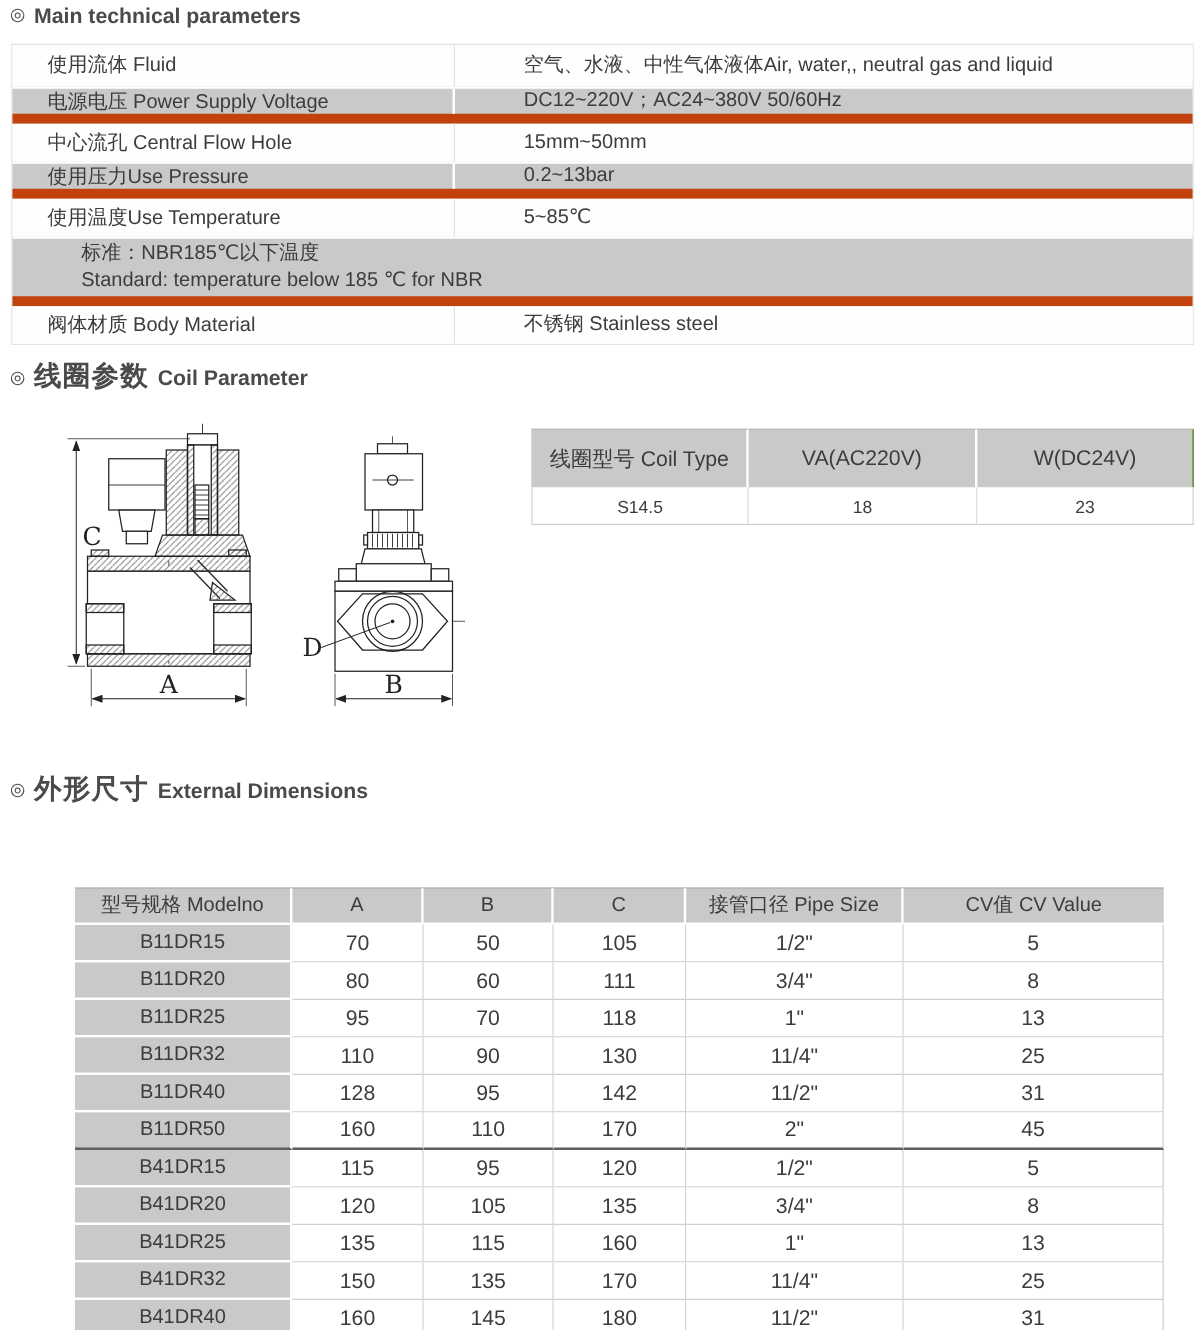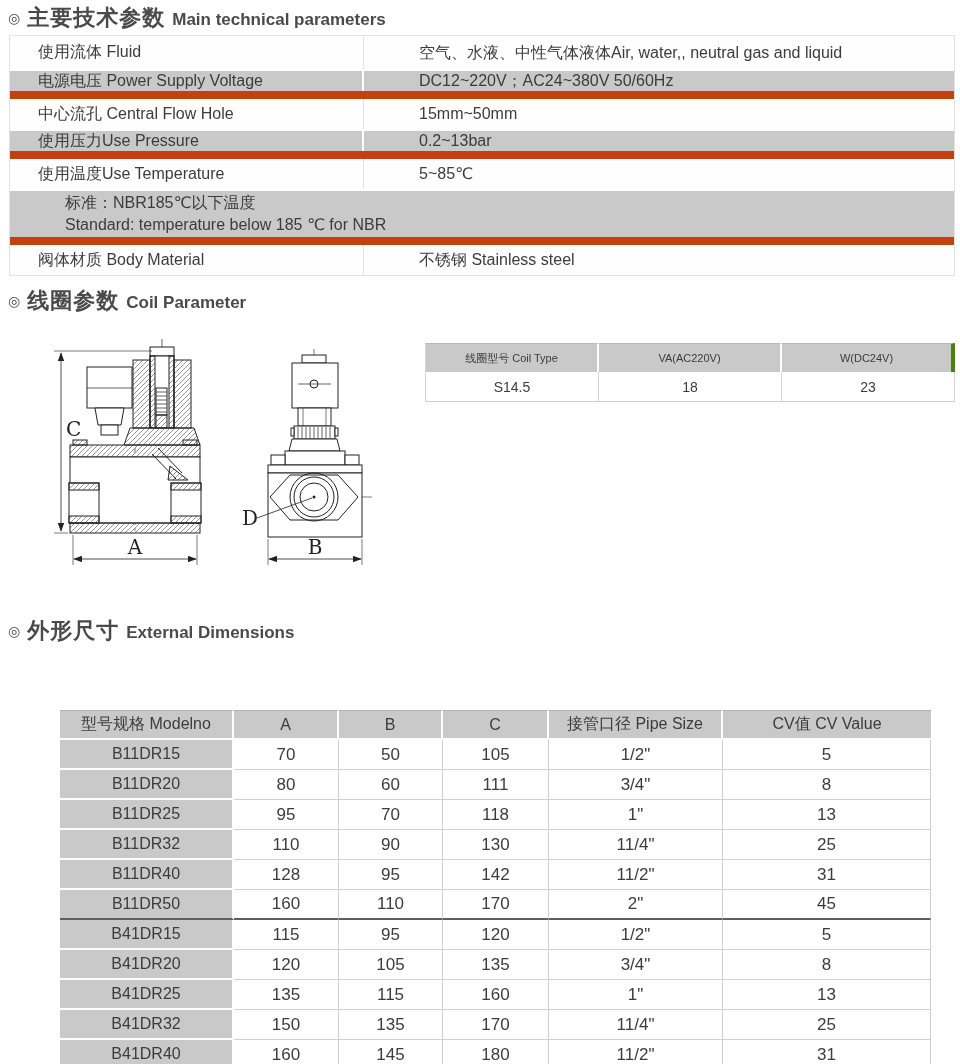--- a/index.html
+++ b/index.html
@@ -22,22 +22,22 @@
   .t1row.gray  { background: #c9c9c9; border-top: 2px solid #fff; border-bottom: 8px solid #c2410c; }
   .t1row.white { background: #fefefe; }
   .t1label { width: 354px; flex: 0 0 354px; display: flex; align-items: center; padding-left: 28px; font-size: 16px; }
   .t1value { flex: 1; display: flex; flex-direction: column; justify-content: center; padding-left: 55px; font-size: 16px; }
   .t1row.white .t1label { border-right: 1px solid #e2e2e2; }
   .t1row.gray  .t1label { border-right: 2px solid #fff; }
   .t1value .vline { line-height: 22px; }
 
   
   .coil-table { position: absolute; left: 425px; top: 343px; border-collapse: separate; border-spacing: 0; table-layout: fixed; }
-  .coil-table th { background: #c9c9c9; height: 29px; font-weight: 400; font-size: 11px; text-align: center; vertical-align: middle; border-right: 2px solid #fff; border-top: 1px solid #b9b9b9; }
-  .coil-table th:last-child { border-right: 4px solid #4d7c0f; }
+  .coil-table th { background: #c9c9c9; height: 47px; font-weight: 400; font-size: 17px; text-align: center; vertical-align: middle; border-right: 2px solid #fff; border-top: 1px solid #b9b9b9; }
+  .coil-table th:last-child { border-right: 1px solid #4d7c0f; }
   .coil-table td { background: #fff; height: 30px; font-size: 14px; text-align: center; vertical-align: middle; border-right: 1px solid #d4d4d4; border-bottom: 1px solid #cfcfcf; }
   .coil-table td:first-child, .coil-table th:first-child { border-left: 1px solid #d4d4d4; }
 
   
   .dims-table { position: absolute; left: 60px; top: 710px; border-collapse: separate; border-spacing: 0; table-layout: fixed; }
   .dims-table th { background: #c9c9c9; height: 30px; font-weight: 400; font-size: 16px; text-align: center; vertical-align: middle; border-right: 2px solid #fff; border-bottom: 2px solid #fff; border-top: 1px solid #b3b3b3; }
   .dims-table th:last-child { border-right: none; }
   .dims-table td { background: #fff; height: 30px; font-size: 17px; text-align: center; vertical-align: middle; border-right: 1px solid #d0d0d0; border-bottom: 1px solid #d0d0d0; }
   .dims-table td.model { background: #c9c9c9; font-size: 16px; border-right: 2px solid #fff; border-bottom: 2px solid #fff; }
   .dims-table tr.heavy td { border-bottom: 2px solid #5f5f5f; }
@@ -47,21 +47,20 @@
   .drawing { position: absolute; left: 40px; top: 333px; }
   .drawing text { font-family: "DejaVu Serif", "Liberation Serif", serif; font-size: 20px; fill: #222; }
 </style>
 </head>
 <body>
 
 <div id="page">
 
   <div class="sec-heading" style="top:3px">
     <span class="bullet">◎</span>
-    <span class="zh">主要技术参数</span>
     <span class="en">Main technical parameters</span>
   </div>
 
   <div class="t1">
     <div class="t1row white" style="height:33px">
       <div class="t1label">使用流体 Fluid</div>
       <div class="t1value">
           <span class="vline">空气、水液、中性气体液体Air, water,, neutral gas and liquid</span>
         </div>
     </div>

